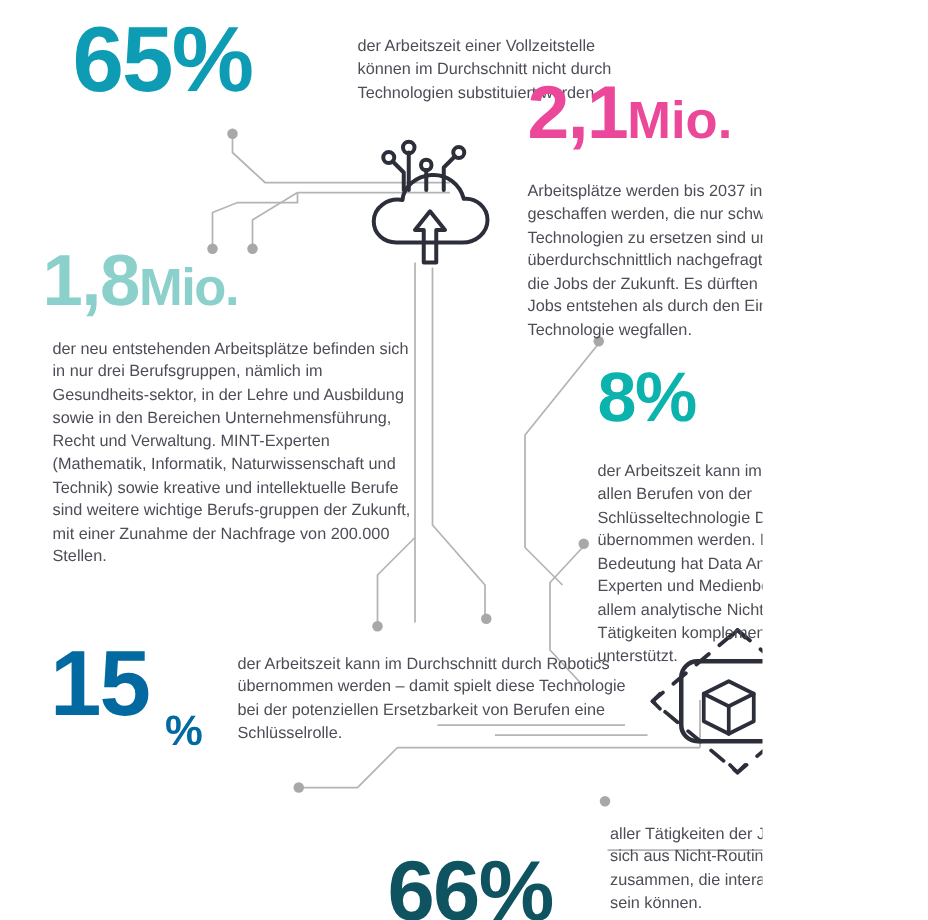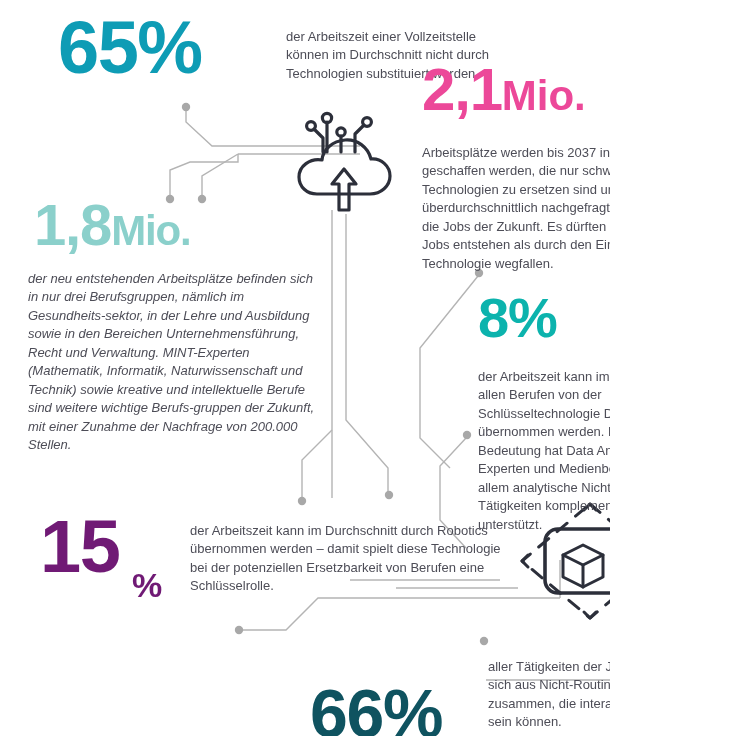--- a/index.html
+++ b/index.html
@@ -86,24 +86,23 @@
     position: absolute;
     left: 0;
     top: 0;
     margin-left: 22px;
   }
   #stat-18 .stat-number .unit {
     font-size: 42px;
   }
   #stat-18 .stat-body {
     position: absolute;
-    left: 16px;
+    left: 30px;
     top: 72px;
     width: 290px;
-    font-style: italic;
   }
 
   
   #stat-8 { left: 478px; top: 292px; width: 250px; }
   #stat-8 .stat-number {
     font-size: 56px;
     color: #0cb3ad;
     position: absolute;
     left: 0;
     top: 0;
@@ -112,21 +111,21 @@
     position: absolute;
     left: 0;
     top: 76px;
     width: 242px;
   }
 
   
   #stat-15 { left: 40px; top: 518px; width: 450px; }
   #stat-15 .stat-number {
     font-size: 74px;
-    color: #701a75;
+    color: #0369a1;
     position: absolute;
     left: 0;
     top: 0;
     line-height: 0.78;
   }
   #stat-15 .stat-number .pct {
     display: block;
     font-size: 34px;
     margin-left: 92px;
     margin-top: -4px;

